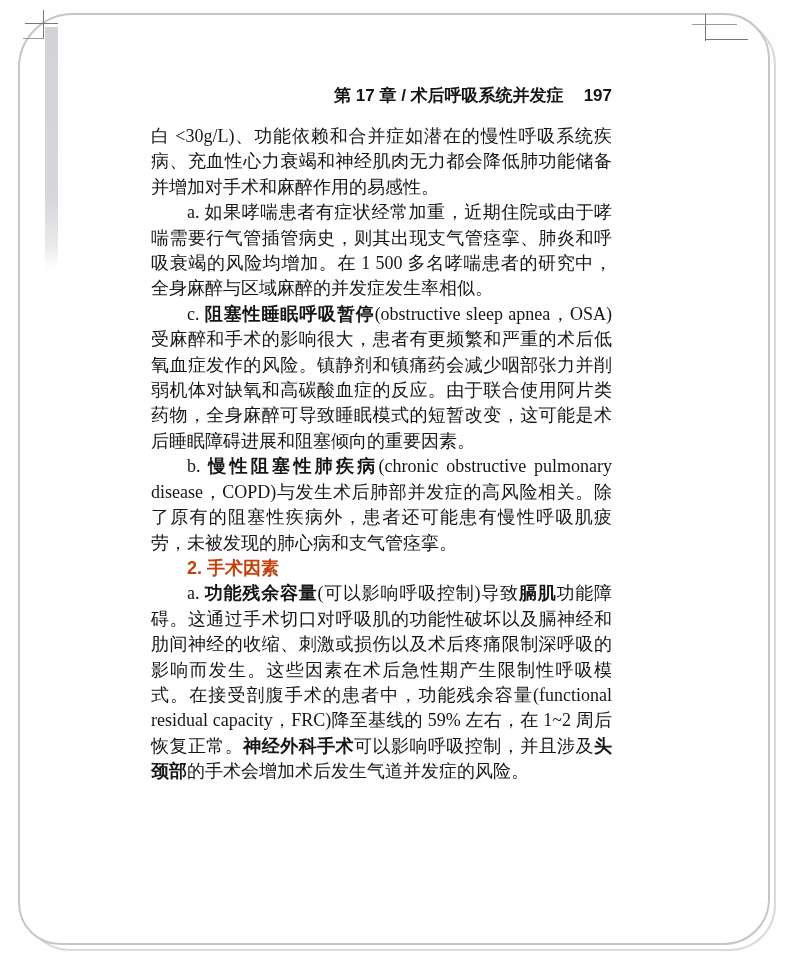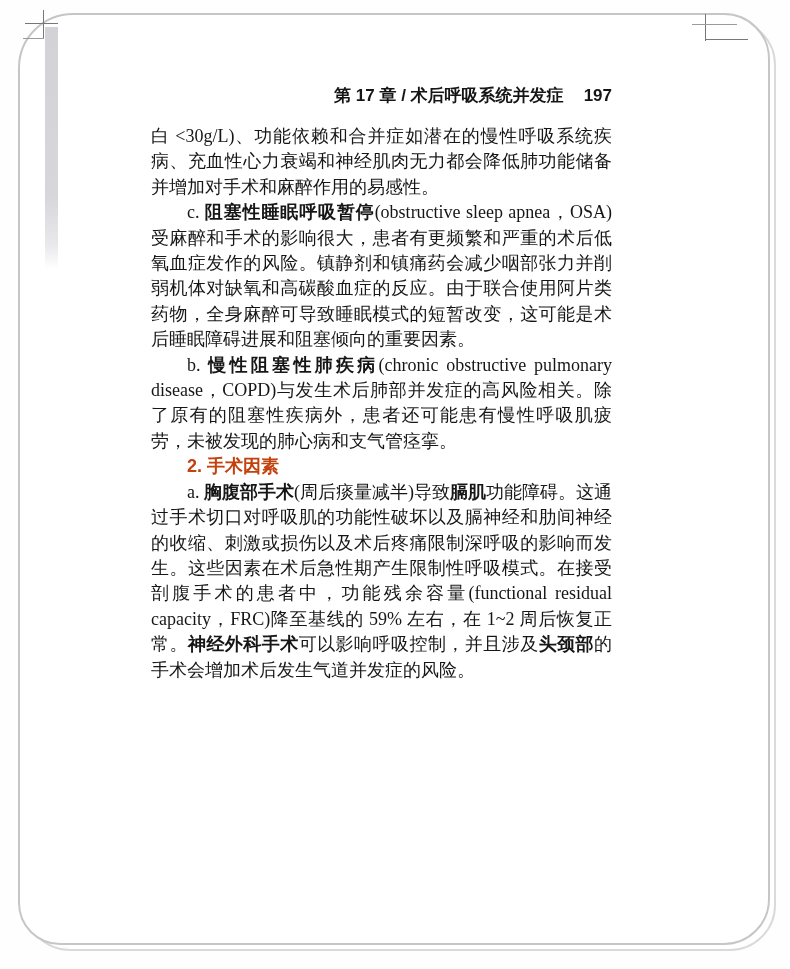--- a/index.html
+++ b/index.html
@@ -76,19 +76,20 @@
   <div class="mark tr-v"></div>
   <div class="mark light tr-h1"></div>
   <div class="mark tr-h2"></div>
 
   <div class="running-head">
     <span>第 17 章 / 术后呼吸系统并发症</span><span class="pageno">197</span>
   </div>
 
   <div class="body-text">
       <p class="blk para"><span>白 &lt;30g/L)、功能依赖和合并症如潜在的慢性呼吸系统疾病、充血性心力衰竭和神经肌肉无力都会降低肺功能储备并增加对手术和麻醉作用的易感性。</span></p>
+      <p class="blk para indent"><span>a. 如果哮喘患者有症状经常加重，近期住院或由于哮喘需要行气管插管病史，则其出现支气管痉挛、肺炎和呼吸衰竭的风险均增加。在 1 500 多名哮喘患者的研究中，全身麻醉与区域麻醉的并发症发生率相似。</span></p>
       <p class="blk para indent"><span>c. </span><b>阻塞性睡眠呼吸暂停</b><span>(obstructive sleep apnea，OSA)受麻醉和手术的影响很大，患者有更频繁和严重的术后低氧血症发作的风险。镇静剂和镇痛药会减少咽部张力并削弱机体对缺氧和高碳酸血症的反应。由于联合使用阿片类药物，全身麻醉可导致睡眠模式的短暂改变，这可能是术后睡眠障碍进展和阻塞倾向的重要因素。</span></p>
       <p class="blk para indent"><span>b. </span><b>慢性阻塞性肺疾病</b><span>(chronic obstructive pulmonary disease，COPD)与发生术后肺部并发症的高风险相关。除了原有的阻塞性疾病外，患者还可能患有慢性呼吸肌疲劳，未被发现的肺心病和支气管痉挛。</span></p>
       <h2 class="blk heading"><b>2. 手术因素</b></h2>
-      <p class="blk para indent"><span>a. </span><b>胸腹部手术</b><span>(周后痰量减半)导致</span><b>膈肌</b><span>功能障碍。这通过手术切口对呼吸肌的功能性破坏以及膈神经和肋间神经的收缩、刺激或损伤以及术后疼痛限制深呼吸的影响而发生。这些因素在术后急性期产生限制性呼吸模式。在接受剖腹手术的患者中，功能残余容量(functional residual capacity，FRC)降至基线的 59% 左右，在 1~2 周后恢复正常。</span><b>神经外科手术</b><span>可以影响呼吸控制，并且涉及</span><b>头颈部</b><span>的手术会增加术后发生气道并发症的风险。</span></p>
+      <p class="blk para indent"><span>a. </span><b>功能残余容量</b><span>(可以影响呼吸控制)导致</span><b>膈肌</b><span>功能障碍。这通过手术切口对呼吸肌的功能性破坏以及膈神经和肋间神经的收缩、刺激或损伤以及术后疼痛限制深呼吸的影响而发生。这些因素在术后急性期产生限制性呼吸模式。在接受剖腹手术的患者中，功能残余容量(functional residual capacity，FRC)降至基线的 59% 左右，在 1~2 周后恢复正常。</span><b>神经外科手术</b><span>可以影响呼吸控制，并且涉及</span><b>头颈部</b><span>的手术会增加术后发生气道并发症的风险。</span></p>
     </div>
 
 </div>
 
 </body></html>

